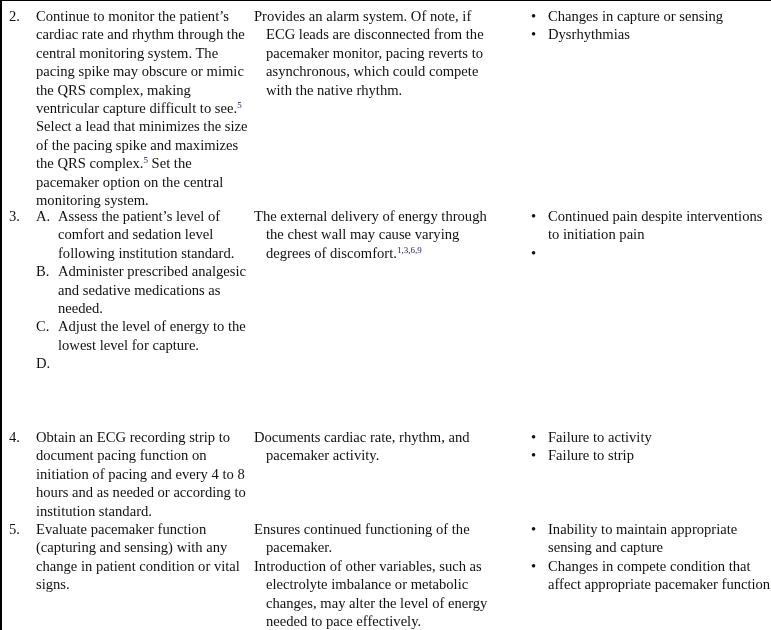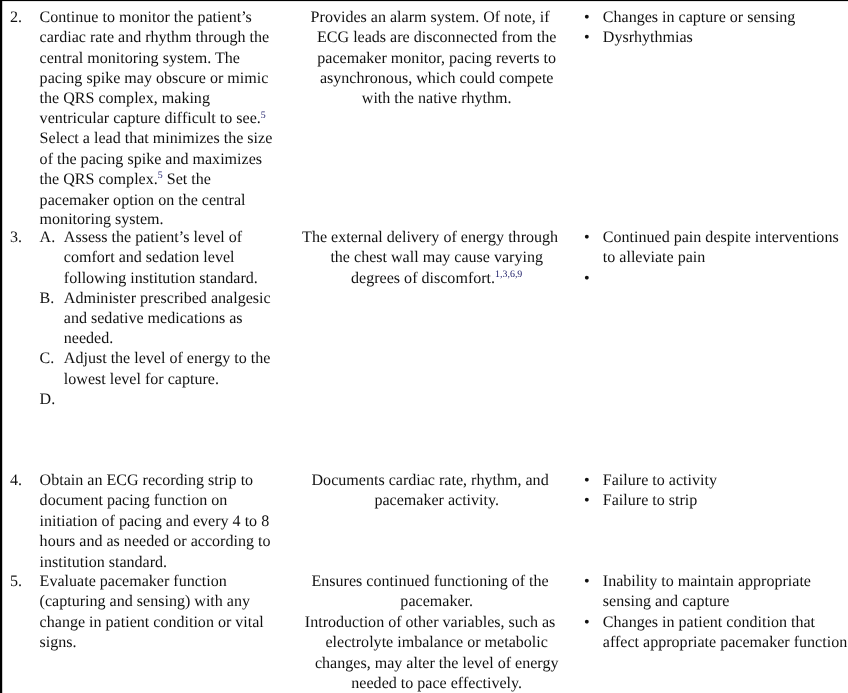--- a/index.html
+++ b/index.html
@@ -8,21 +8,21 @@
       font-family: "Liberation Serif", "DejaVu Serif", serif;
       font-size: 14.6px; line-height: 18.4px; color: #111111;
     }
     .frame {
       position: absolute; left: 0; top: 0; width: 771px; height: 630px;
       border-top: 1px solid #000; border-left: 2px solid #000; box-sizing: border-box;
     }
     .row { position: absolute; left: 2px; width: 769px; }
     .col { position: absolute; top: 0; }
     .c1 { left: 2px; width: 250px; }
-    .c2 { left: 264px; width: 246px; text-align: center; }
+    .c2 { left: 250px; width: 246px; }
     .c3 { left: 522px; width: 246px; }
     .num-item { position: relative; padding-left: 30px; }
     .num-item .num { position: absolute; left: 3px; top: 0; }
     .sub-item { position: relative; padding-left: 52px; }
     .sub-item .num { position: absolute; left: 30px; top: 0; }
     .hang { padding-left: 12px; text-indent: -12px; }
     .bullet { position: relative; padding-left: 22px; }
     .bullet .dot { position: absolute; left: 5px; top: 0; }
     sup { font-size: 9px; line-height: 0; color: #1a1a66; vertical-align: 5px; cursor: pointer; }
   </style>
@@ -54,21 +54,21 @@
       </div>
       <div class="sub-item"><span class="num">A.</span><span>Assess the patient’s level of comfort and sedation level following institution standard.</span></div>
       <div class="sub-item"><span class="num">B.</span><span>Administer prescribed analgesic and sedative medications as needed.</span></div>
       <div class="sub-item"><span class="num">C.</span><span>Adjust the level of energy to the lowest level for capture.</span></div>
       <div class="sub-item"><span class="num">D.</span></div>
     </div>
     <div class="col c2">
       <div class="hang"><span>The external delivery of energy through the chest wall may cause varying degrees of discomfort.</span><sup>1,3,6,9</sup></div>
     </div>
     <div class="col c3">
-      <div class="bullet"><span class="dot">•</span><span>Continued pain despite interventions to alleviate pain</span></div>
+      <div class="bullet"><span class="dot">•</span><span>Continued pain despite interventions to initiation pain</span></div>
       <div class="bullet"><span class="dot">•</span></div>
     </div>
   </div>
 
   <div class="row" style="top:427px;">
     <div class="col c1">
       <div class="num-item">
         <span class="num">4.</span>
         <span>Obtain an ECG recording strip to document pacing function on initiation of pacing and every 4 to 8 hours and as needed or according to institution standard.</span>
       </div>
@@ -88,17 +88,17 @@
         <span class="num">5.</span>
         <span>Evaluate pacemaker function (capturing and sensing) with any change in patient condition or vital signs.</span>
       </div>
     </div>
     <div class="col c2">
       <div class="hang">Ensures continued functioning of the pacemaker.</div>
       <div class="hang">Introduction of other variables, such as electrolyte imbalance or metabolic changes, may alter the level of energy needed to pace effectively.</div>
     </div>
     <div class="col c3">
       <div class="bullet"><span class="dot">•</span><span>Inability to maintain appropriate sensing and capture</span></div>
-      <div class="bullet"><span class="dot">•</span><span>Changes in patient condition that affect appropriate pacemaker function</span></div>
+      <div class="bullet"><span class="dot">•</span><span>Changes in compete condition that affect appropriate pacemaker function</span></div>
     </div>
   </div>
 
 </div>
 
 </body></html>

